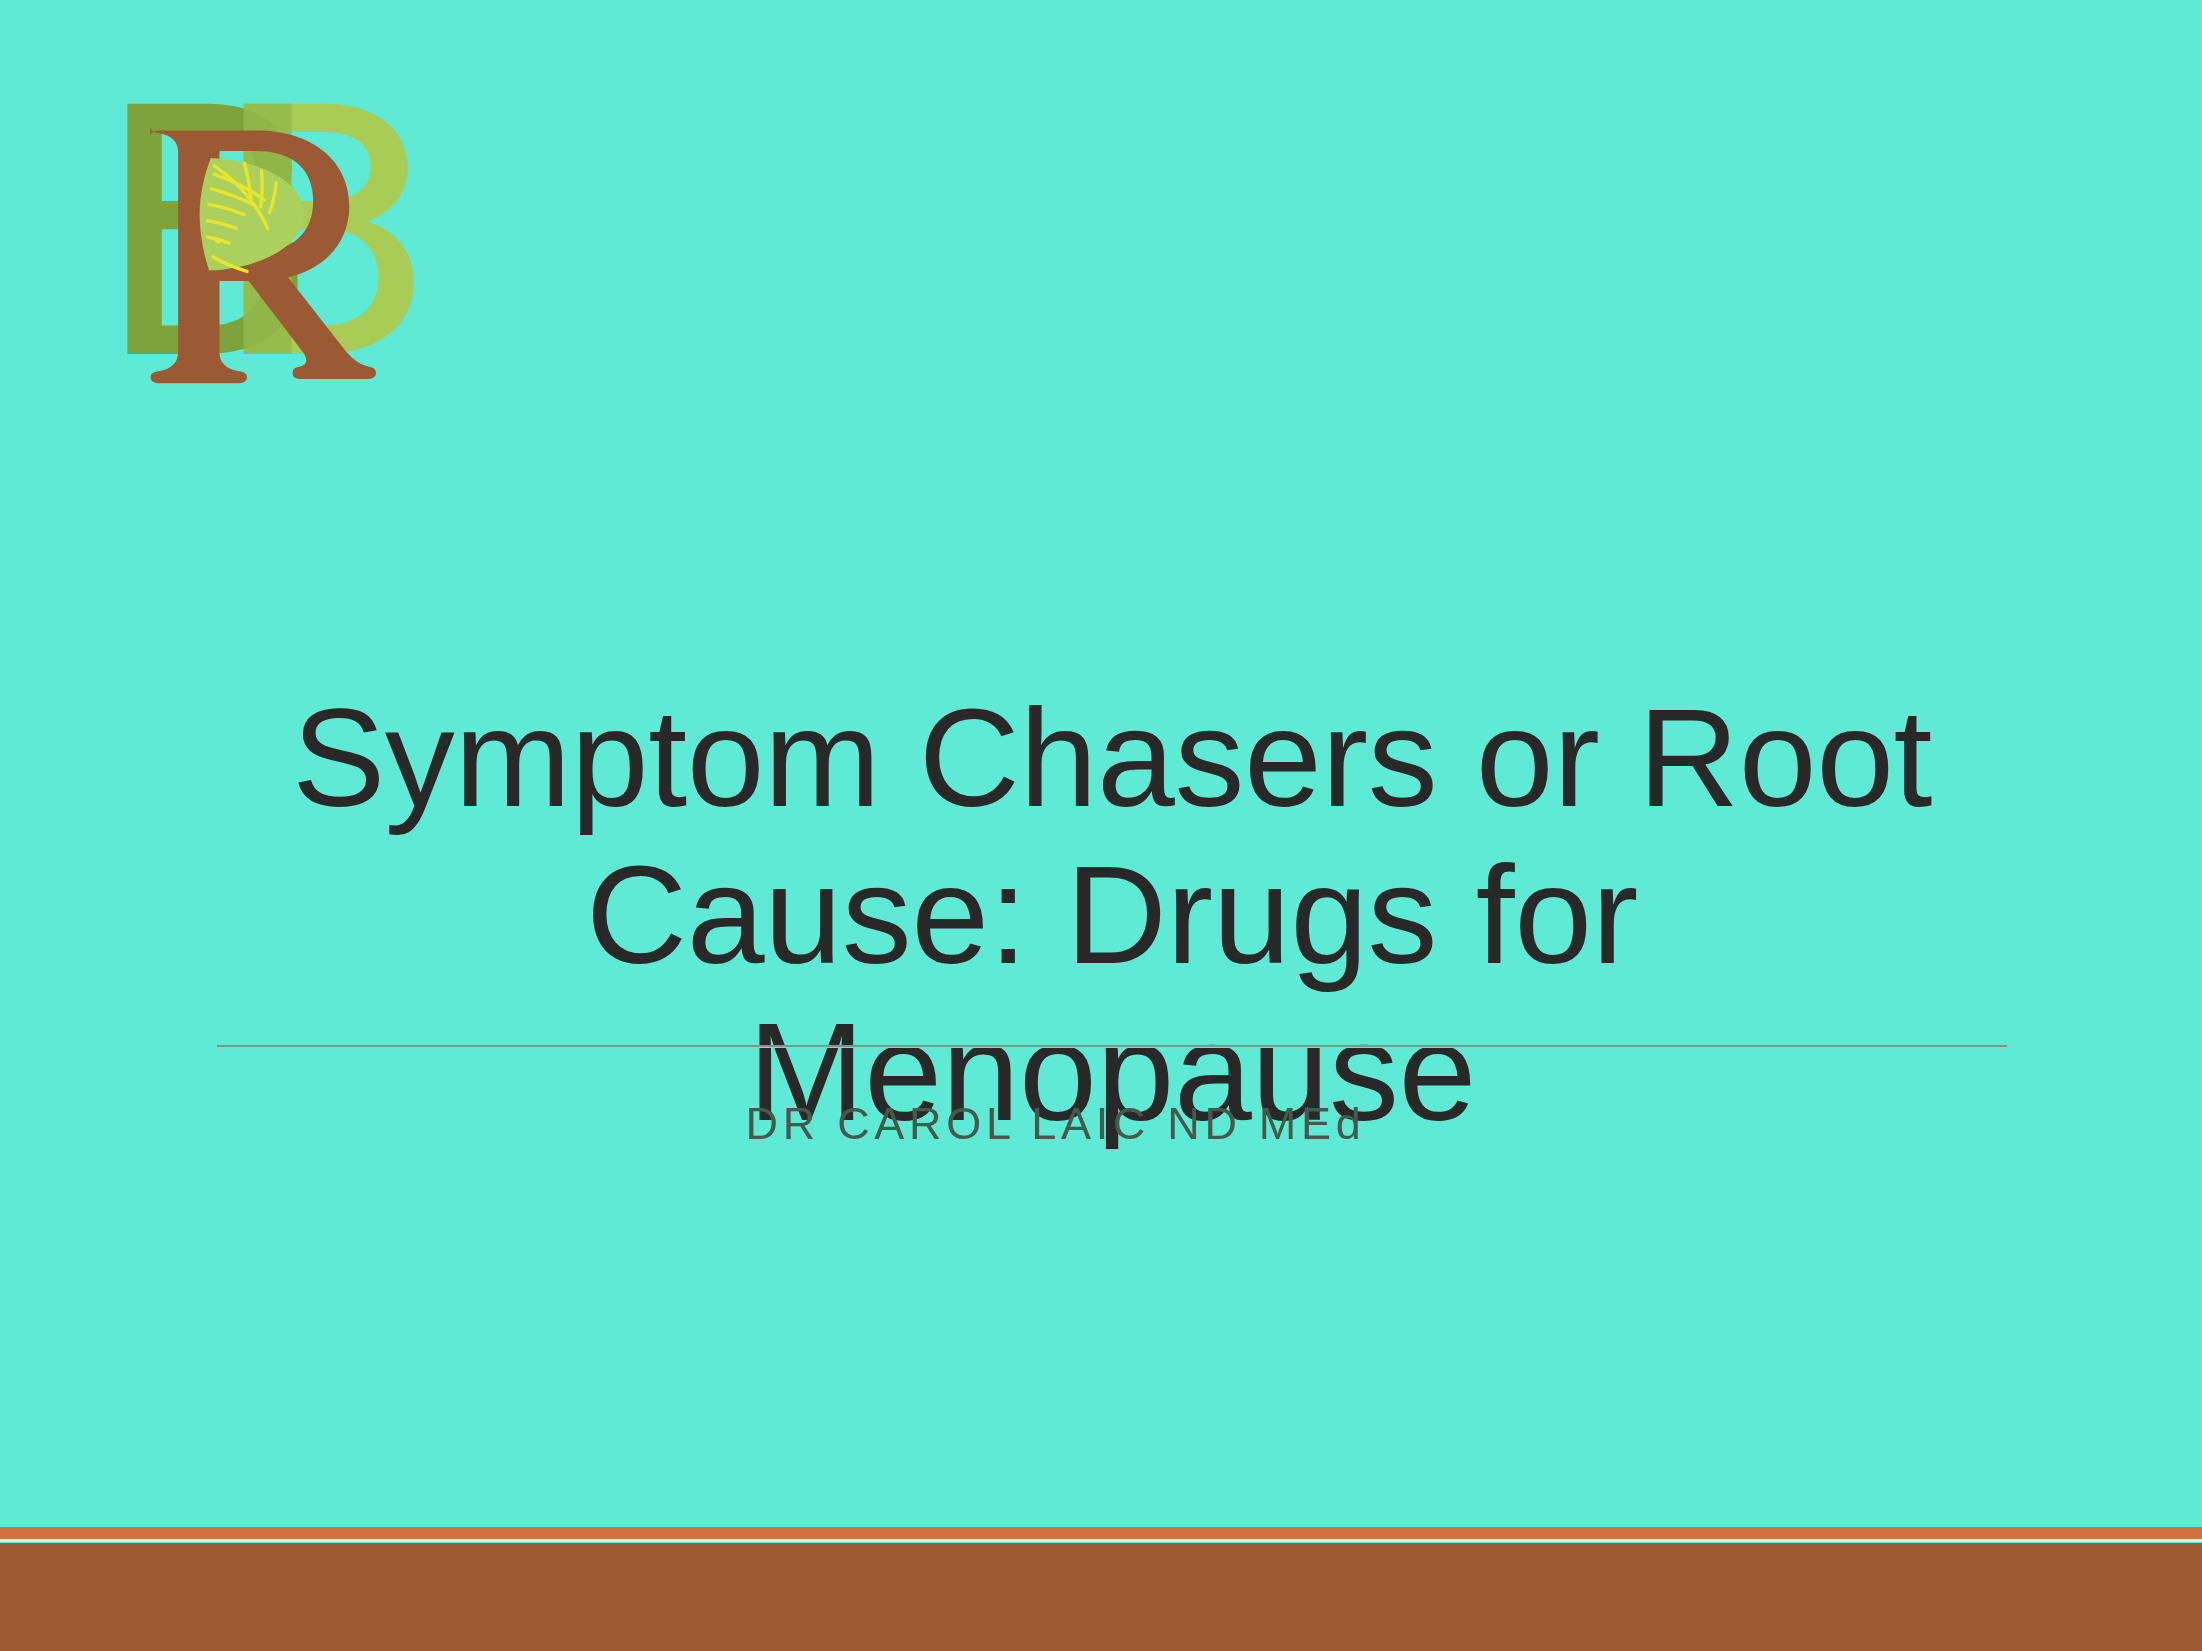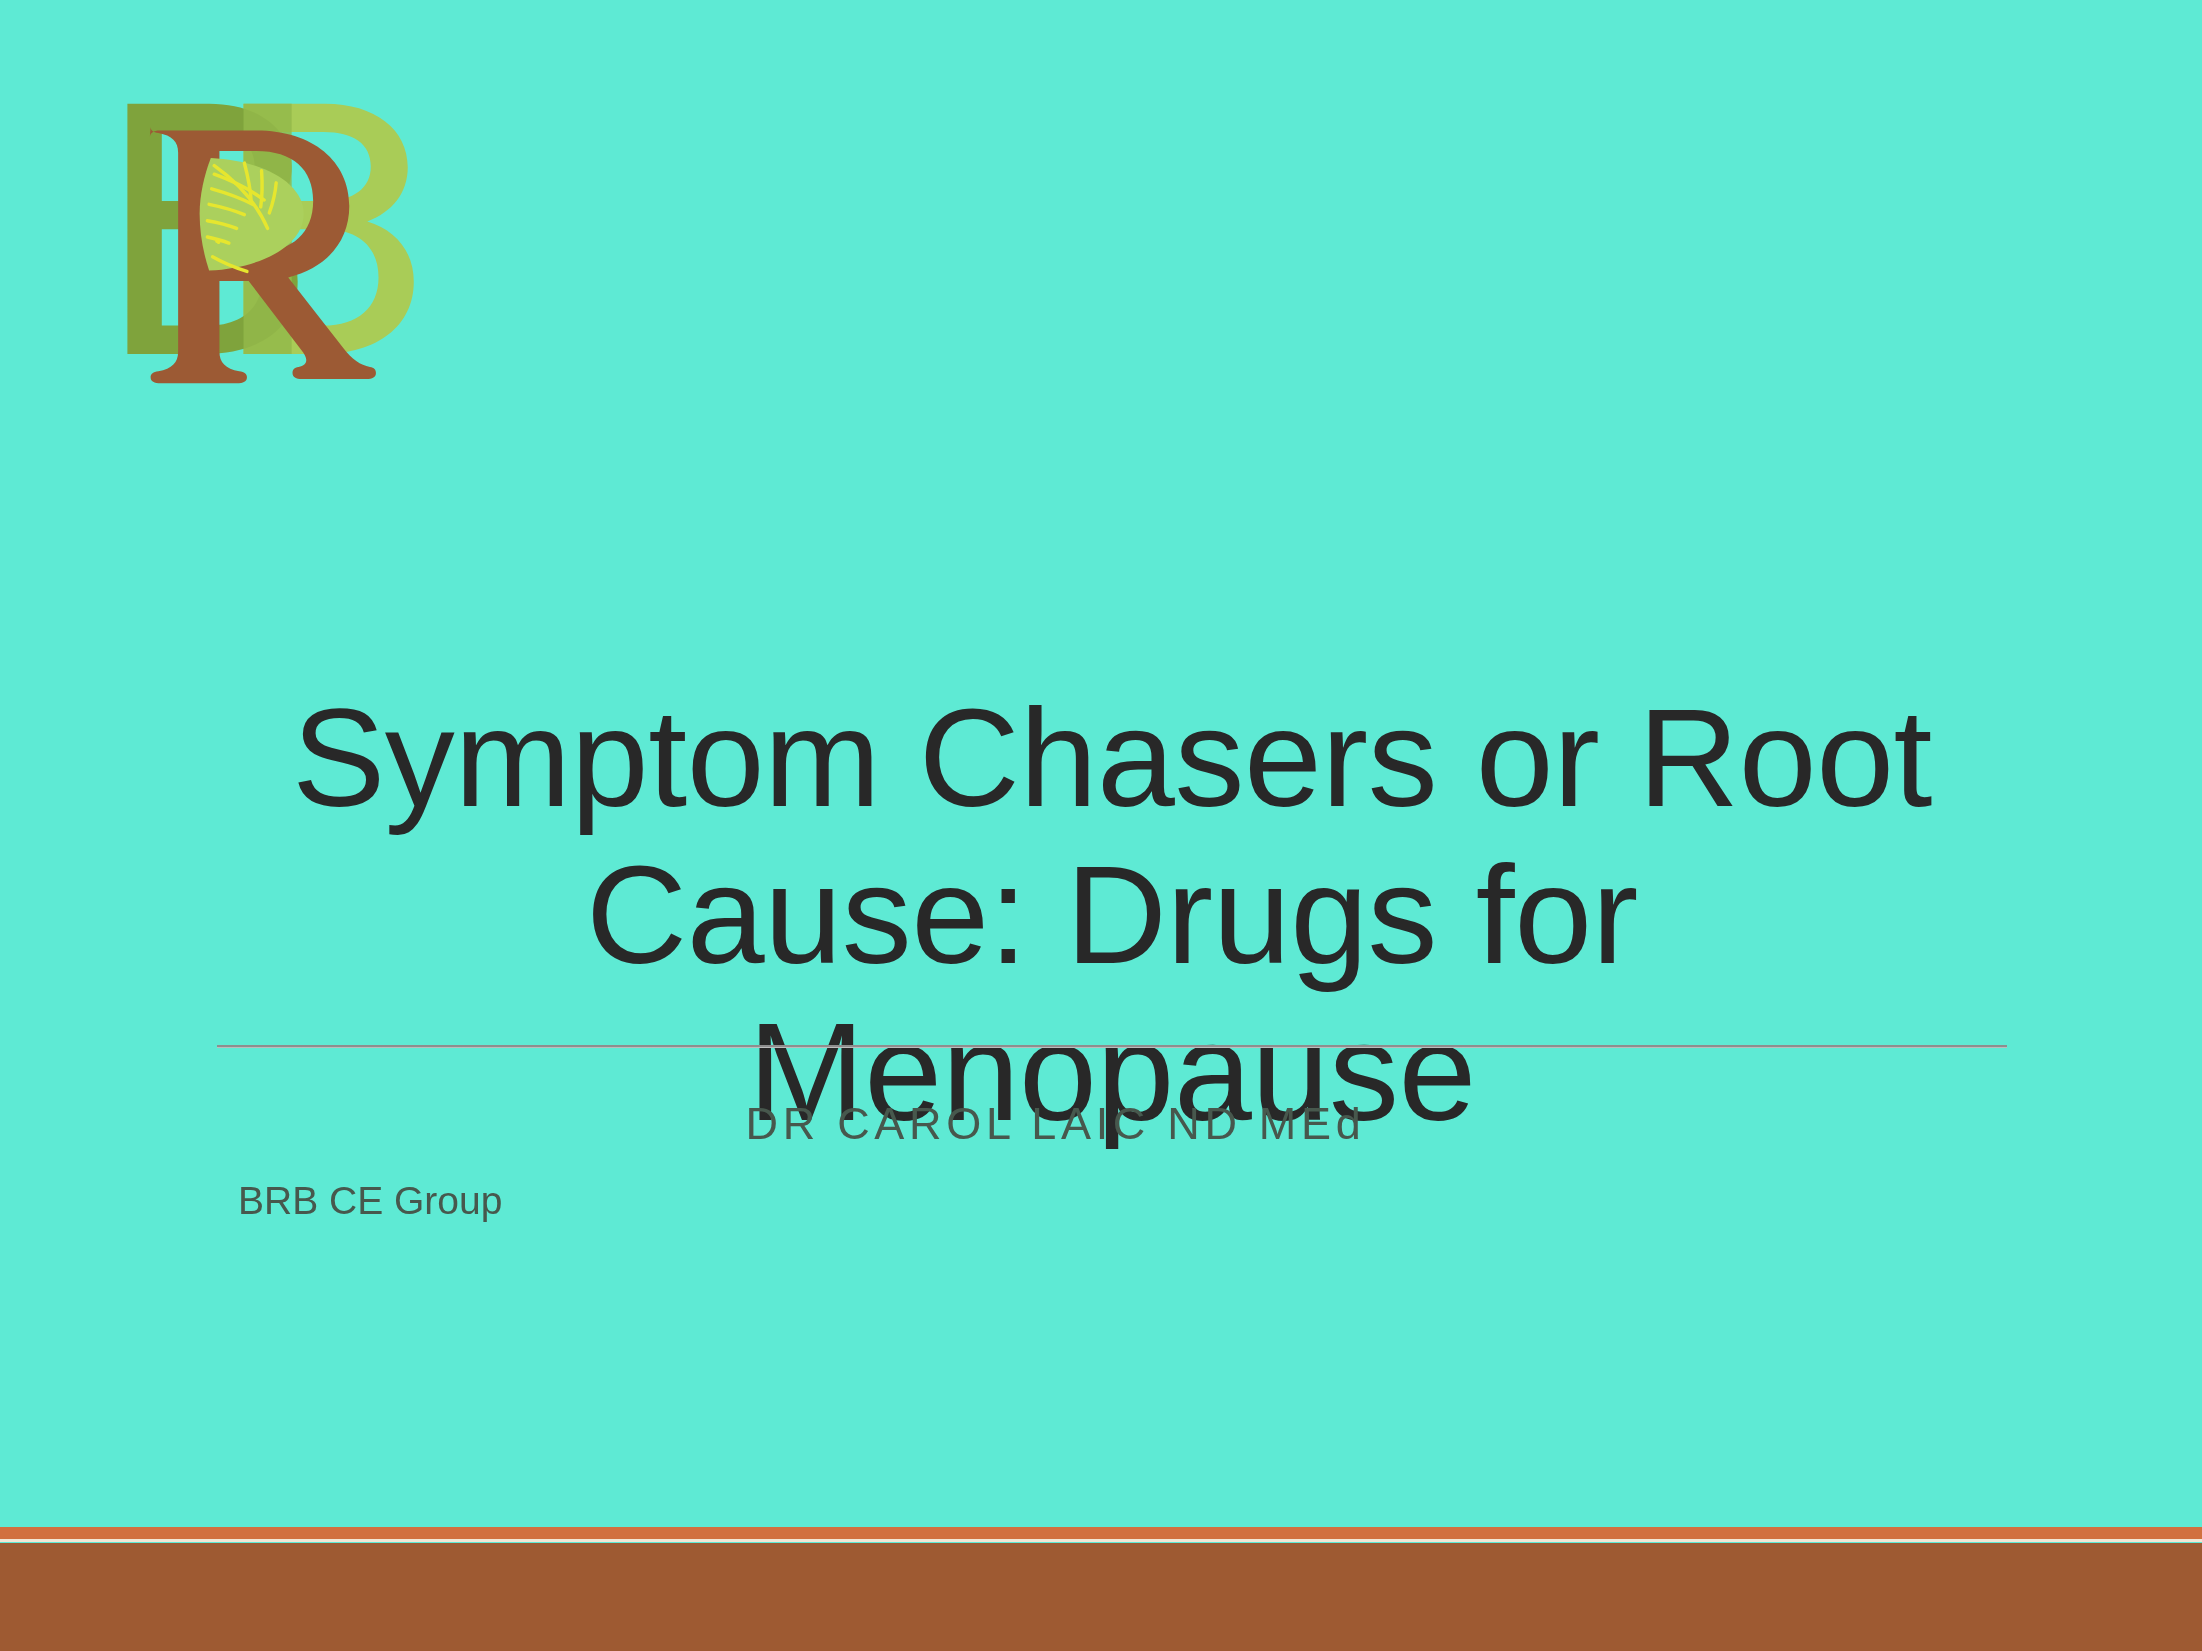--- a/index.html
+++ b/index.html
@@ -164,21 +164,20 @@
   </div>
 
   <div id="title-block">
     <div id="title-text">Symptom Chasers or Root Cause: Drugs for Menopause</div>
   </div>
 
   <div id="divider"></div>
 
   <div id="subtitle-block">
     <div class="sub-line primary">DR CAROL LAIC ND MEd</div>
-    <div class="sub-line secondary">BRB CE Group</div>
   </div>
 
   <div id="band-light"></div>
   <div id="band-gap"></div>
   <div id="band-dark"></div>
 
 </div>
 
 
 </body></html>

